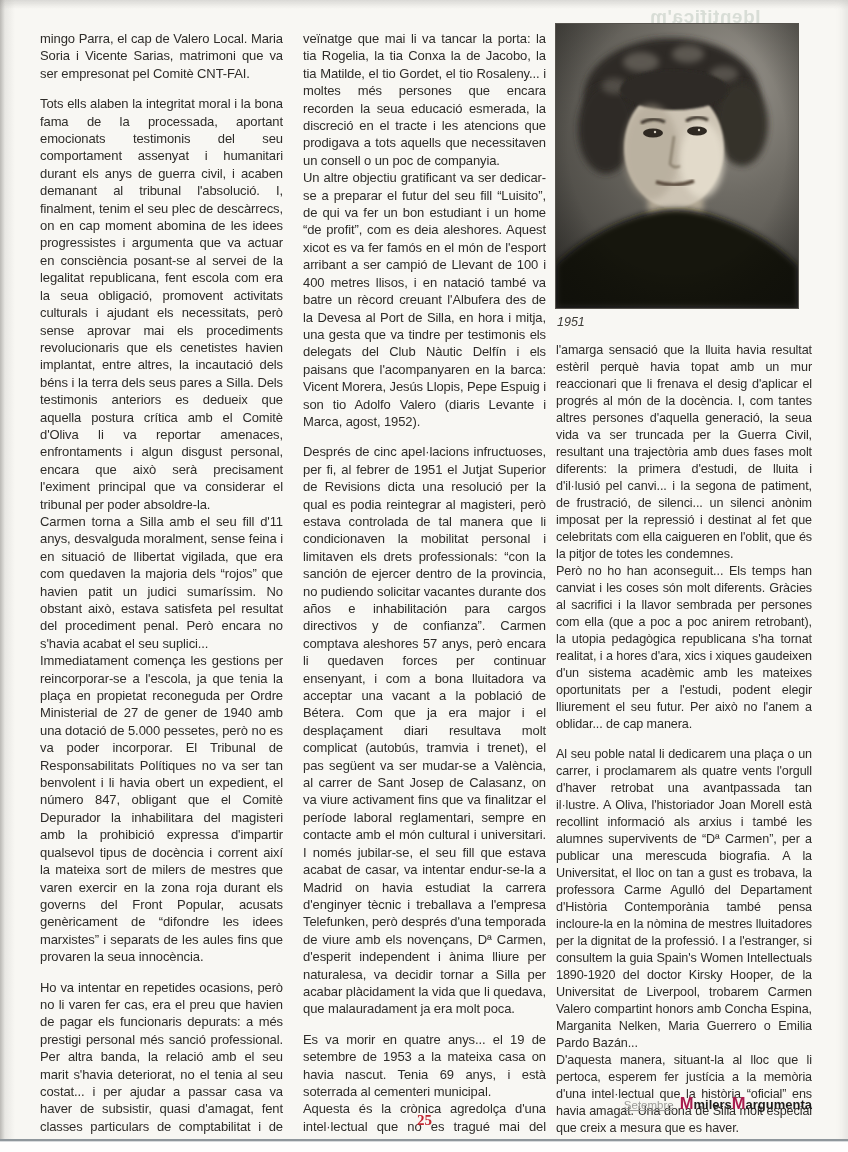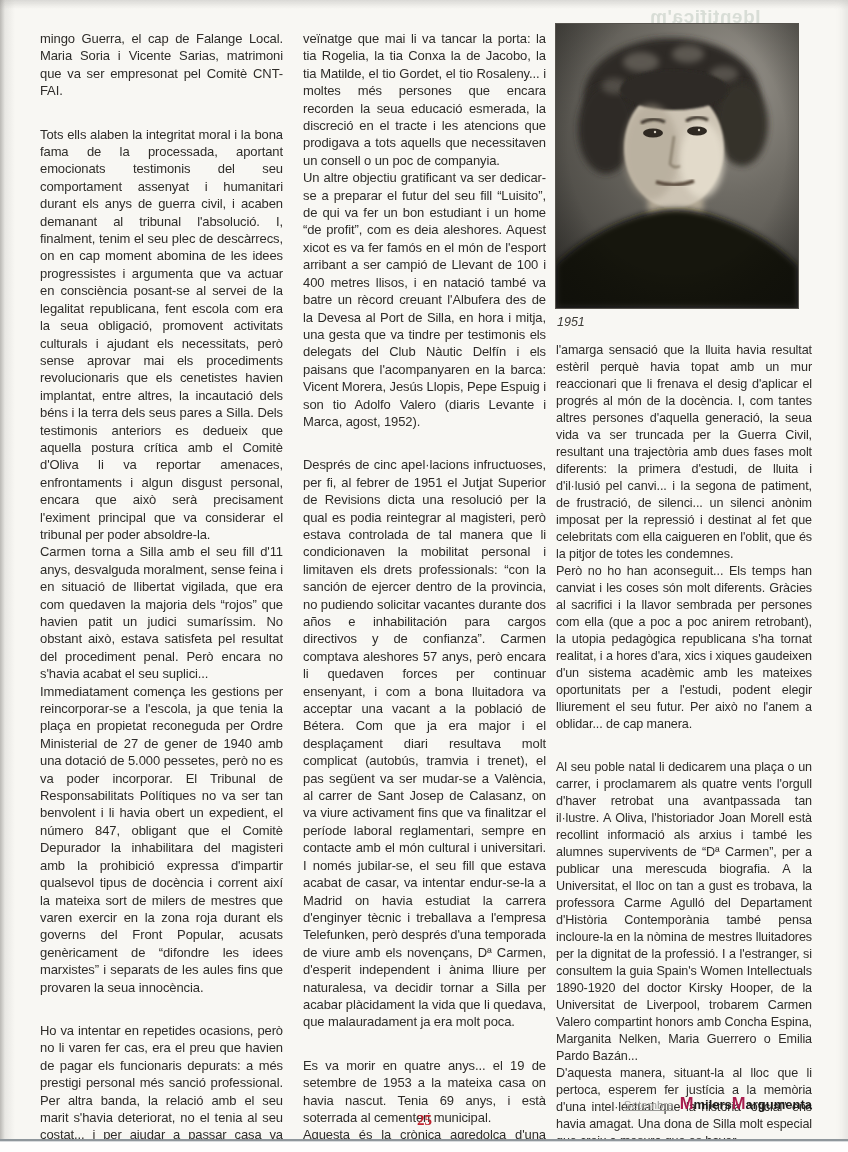--- a/index.html
+++ b/index.html
@@ -11,21 +11,21 @@
       linear-gradient(180deg, rgba(185,184,180,.35) 0px, rgba(248,247,243,0) 9px);
     box-shadow: inset -4px 0 8px rgba(120,120,118,.15);
     font-family:"Liberation Sans", sans-serif;
     color:#2e2c29;
   }
   .col{position:absolute;top:30px;text-align:justify;}
   .col1{left:40px;width:243px;font-size:13px;line-height:17.4px;}
   .col2{left:303px;width:243px;font-size:13px;line-height:17.4px;}
   .col3{left:556px;top:24px;width:256px;font-size:12.6px;line-height:17px;}
   .para{margin:0;letter-spacing:-0.1px;}
-  .para.gap{margin-top:26px;}
+  .para.gap{margin-top:13px;}
   .it{}
   .photo{width:242px;height:284px;outline:1px solid #55524c;}
   .photo svg{display:block;}
   .caption{font-style:italic;font-size:12.5px;color:#3c3a36;margin:6px 0 11px 1px;}
   .pagenum{
     position:absolute;left:303px;top:1112px;width:243px;text-align:center;
     font-family:"Liberation Serif", serif;font-weight:bold;font-size:15px;color:#c22530;
   }
   .footer{position:absolute;left:506px;top:1094px;width:306px;text-align:right;white-space:nowrap;}
   .footer-month{color:#9a9a97;font-size:11.5px;margin-right:6px;text-decoration:underline;}
@@ -43,21 +43,21 @@
   }
 </style>
 </head>
 <body>
 
 <div class="page">
 
   <div class="bleed">Identifica'm</div>
 
   <div class="col col1">
-      <p class="para"><span>mingo Guerra, el cap de Falange Local. Maria Soria i Vicente Sarias, matrimoni que va ser empresonat pel Comitè CNT-FAI.</span></p>
+      <p class="para"><span>mingo Parra, el cap de Valero Local. Maria Soria i Vicente Sarias, matrimoni que va ser empresonat pel Comitè CNT-FAI.</span></p>
       <p class="para gap"><span>Tots ells alaben la integritat moral i la bona fama de la processada, aportant emocionats testimonis del seu comportament assenyat i humanitari durant els anys de guerra civil, i acaben demanant al tribunal l'absolució. I, finalment, tenim el seu plec de descàrrecs, on en cap moment abomina de les idees progressistes i argumenta que va actuar en consciència posant-se al servei de la legalitat republicana, fent escola com era la seua obligació, promovent activitats culturals i ajudant els necessitats, però sense aprovar mai els procediments revolucionaris que els cenetistes havien implantat, entre altres, la incautació dels béns i la terra dels seus pares a Silla. Dels testimonis anteriors es dedueix que aquella postura crítica amb el Comitè d'Oliva li va reportar amenaces, enfrontaments i algun disgust personal, encara que això serà precisament l'eximent principal que va considerar el tribunal per poder absoldre-la.</span></p>
       <p class="para"><span>Carmen torna a Silla amb el seu fill d'11 anys, desvalguda moralment, sense feina i en situació de llibertat vigilada, que era com quedaven la majoria dels “rojos” que havien patit un judici sumaríssim. No obstant això, estava satisfeta pel resultat del procediment penal. Però encara no s'havia acabat el seu suplici...</span></p>
       <p class="para"><span>Immediatament comença les gestions per reincorporar-se a l'escola, ja que tenia la plaça en propietat reconeguda per Ordre Ministerial de 27 de gener de 1940 amb una dotació de 5.000 pessetes, però no es va poder incorporar. El Tribunal de Responsabilitats Polítiques no va ser tan benvolent i li havia obert un expedient, el número 847, obligant que el Comitè Depurador la inhabilitara del magisteri amb la prohibició expressa d'impartir qualsevol tipus de docència i corrent així la mateixa sort de milers de mestres que varen exercir en la zona roja durant els governs del Front Popular, acusats genèricament de “difondre les idees marxistes” i separats de les aules fins que provaren la seua innocència.</span></p>
       <p class="para gap"><span>Ho va intentar en repetides ocasions, però no li varen fer cas, era el preu que havien de pagar els funcionaris depurats: a més prestigi personal més sanció professional. Per altra banda, la relació amb el seu marit s'havia deteriorat, no el tenia al seu costat... i per ajudar a passar casa va haver de subsistir, quasi d'amagat, fent classes particulars de comptabilitat i de reforç als alumnes de batxillerat de Silla. Aquella va ser l'època més grisa de la seua vida a causa de la privació professional que es va perllongar durant onze anys. Però, com a contrapartida, va poder gaudir per primera vegada del seu poble, dels germans, de les nebodes i del bon</span></p>
     </div>
 
   <div class="col col2">
       <p class="para"><span>veïnatge que mai li va tancar la porta: la tia Rogelia, la tia Conxa la de Jacobo, la tia Matilde, el tio Gordet, el tio Rosaleny... i moltes més persones que encara recorden la seua educació esmerada, la discreció en el tracte i les atencions que prodigava a tots aquells que necessitaven un consell o un poc de companyia.</span></p>
       <p class="para"><span>Un altre objectiu gratificant va ser dedicar-se a preparar el futur del seu fill “Luisito”, de qui va fer un bon estudiant i un home “de profit”, com es deia aleshores. Aquest xicot es va fer famós en el món de l'esport arribant a ser campió de Llevant de 100 i 400 metres llisos, i en natació també va batre un rècord creuant l'Albufera des de la Devesa al Port de Silla, en hora i mitja, una gesta que va tindre per testimonis els delegats del Club Nàutic Delfín i els paisans que l'acompanyaren en la barca: Vicent Morera, Jesús Llopis, Pepe Espuig i son tio Adolfo Valero (diaris </span><span class="it">Levante</span><span> i </span><span class="it">Marca</span><span>, agost, 1952).</span></p>
       <p class="para gap"><span>Després de cinc apel·lacions infructuoses, per fi, al febrer de 1951 el Jutjat Superior de Revisions dicta una resolució per la qual es podia reintegrar al magisteri, però estava controlada de tal manera que li condicionaven la mobilitat personal i limitaven els drets professionals: </span><span class="it">“con la sanción de ejercer dentro de la provincia, no pudiendo solicitar vacantes durante dos años e inhabilitación para cargos directivos y de confianza”</span><span>. Carmen comptava aleshores 57 anys, però encara li quedaven forces per continuar ensenyant, i com a bona lluitadora va acceptar una vacant a la població de Bétera. Com que ja era major i el desplaçament diari resultava molt complicat (autobús, tramvia i trenet), el pas següent va ser mudar-se a València, al carrer de Sant Josep de Calasanz, on va viure activament fins que va finalitzar el període laboral reglamentari, sempre en contacte amb el món cultural i universitari. I només jubilar-se, el seu fill que estava acabat de casar, va intentar endur-se-la a Madrid on havia estudiat la carrera d'enginyer tècnic i treballava a l'empresa Telefunken, però després d'una temporada de viure amb els novençans, Dª Carmen, d'esperit independent i ànima lliure per naturalesa, va decidir tornar a Silla per acabar plàcidament la vida que li quedava, que malauradament ja era molt poca.</span></p>

